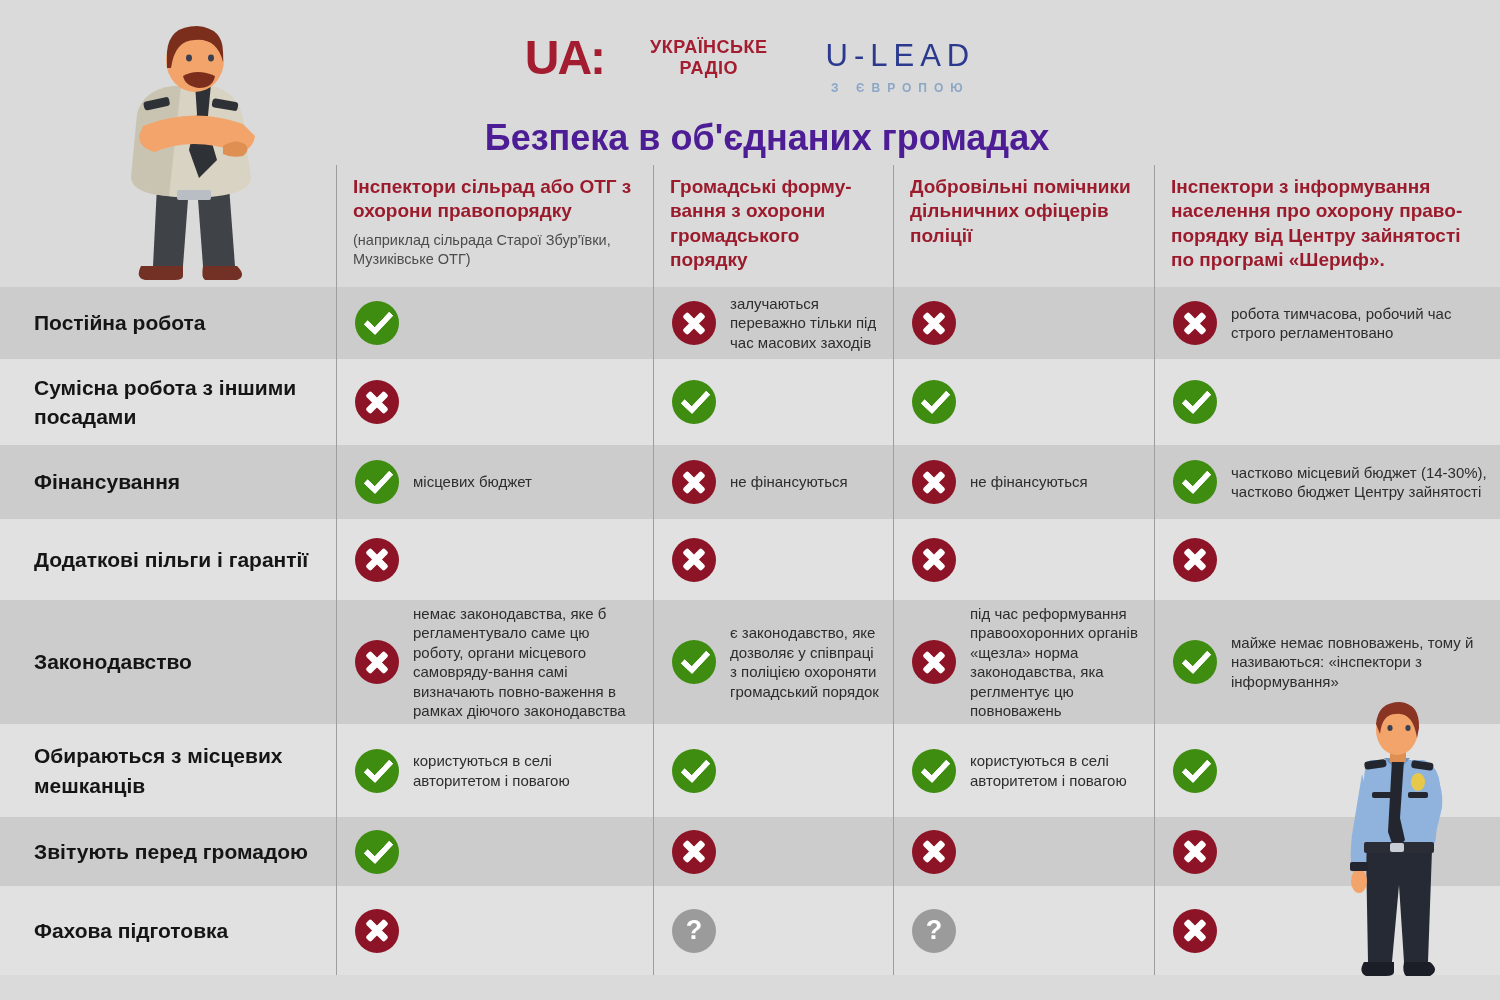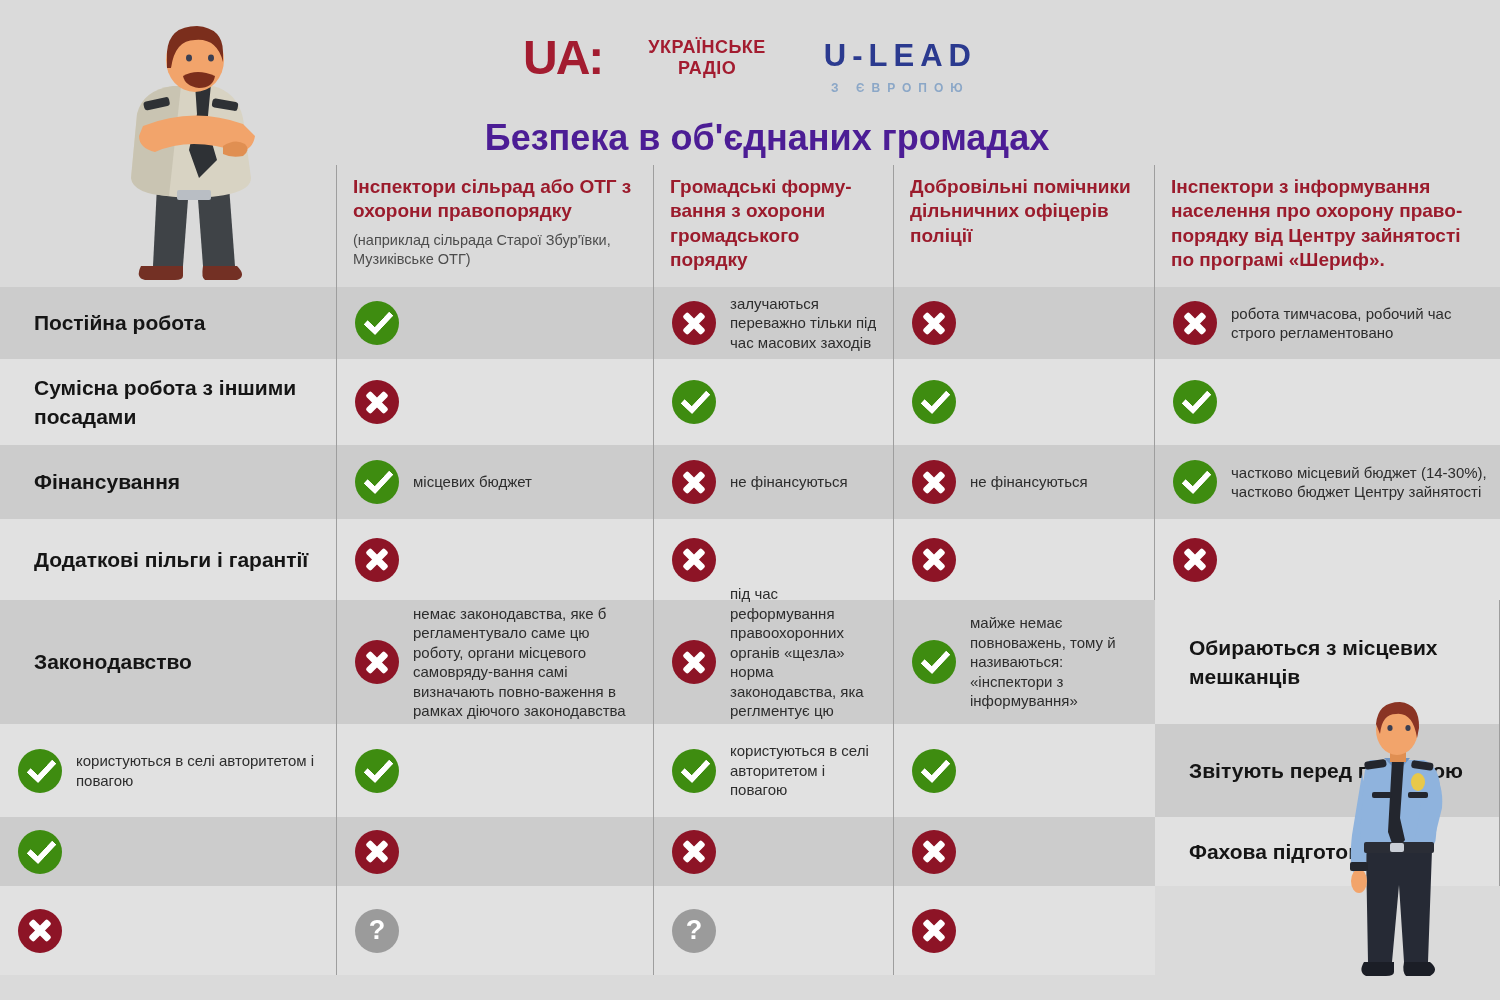--- a/index.html
+++ b/index.html
@@ -17,21 +17,21 @@
     z-index:3;
     text-align:center;
   }
   .ua-logo{display:flex;align-items:center;gap:10px;}
   .ua-mark{
     font-size:48px;font-weight:bold;color:#a31c30;letter-spacing:-2px;line-height:0.9;
   }
   .ua-text{display:flex;flex-direction:column;font-weight:bold;color:#a31c30;
     font-size:18px;line-height:1.12;letter-spacing:0.5px;margin-left:36px;}
   .ulead{display:flex;flex-direction:column;align-items:center;margin-top:2px;}
-  .ulead-name{font-size:31px;font-weight:bold;color:#2b3a8f;letter-spacing:6px;}
+  .ulead-name{font-size:31px;font-weight:normal;color:#2b3a8f;letter-spacing:6px;}
   .ulead-tag{font-size:12px;color:#8ba7c7;letter-spacing:7px;margin-top:7px;font-weight:bold;}
   .title{
     position:absolute;top:100px;left:0;width:100%;text-align:center;
     font-size:36px;font-weight:bold;color:#4c1d95;z-index:3;margin:17px;
   }
 
   
   .grid{
     position:absolute;top:165px;left:0;
     display:grid;
@@ -211,20 +211,24 @@
         <span class="badge cross"></span>
       </div>
       <div class="cell label vline dark">
         <div class="row-label">Законодавство</div>
       </div>
       <div class="cell data dark vline">
         <span class="badge cross"></span>
         <span class="note">немає законодавства, яке б регламентувало саме цю роботу, органи місцевого самовряду-вання самі визначають повно-важення в рамках діючого законодавства</span>
       </div>
       <div class="cell data dark vline">
+        <span class="badge check"></span>
+        <span class="note">є законодавство, яке дозволяє у співпраці з поліцією охороняти громадський порядок</span>
+      </div>
+      <div class="cell data dark vline">
         <span class="badge cross"></span>
         <span class="note">під час реформування правоохоронних органів «щезла» норма законодавства, яка реглментує цю повноважень</span>
       </div>
       <div class="cell data dark">
         <span class="badge check"></span>
         <span class="note">майже немає повноважень, тому й називаються: «інспектори з інформування»</span>
       </div>
       <div class="cell label vline light">
         <div class="row-label">Обираються з місцевих мешканців</div>
       </div>

